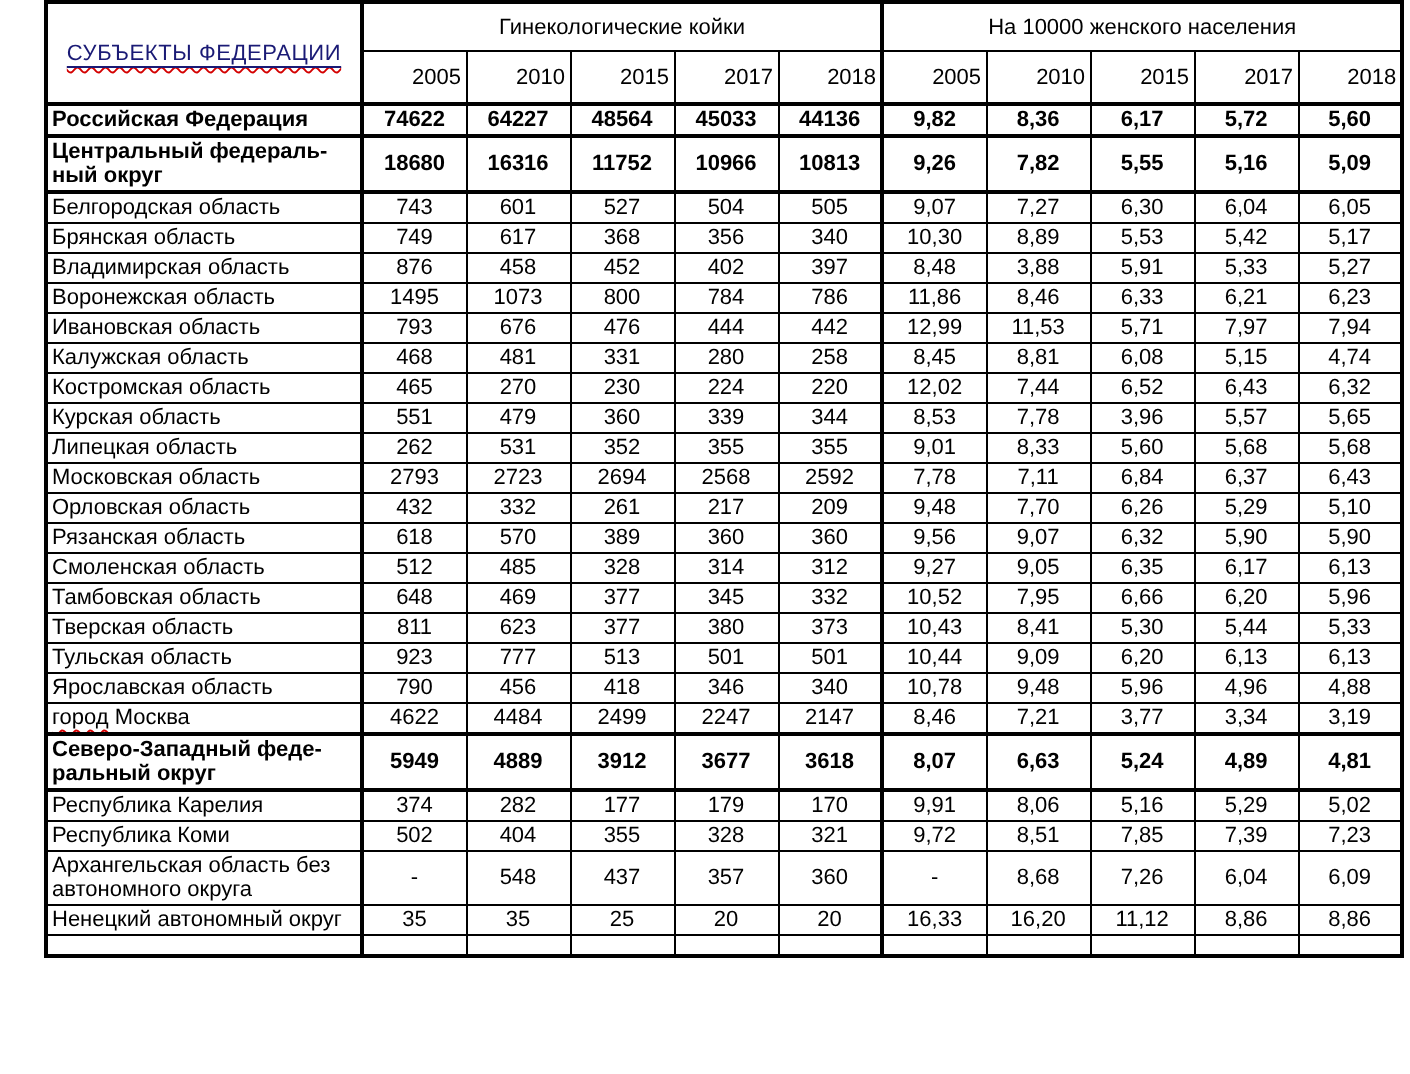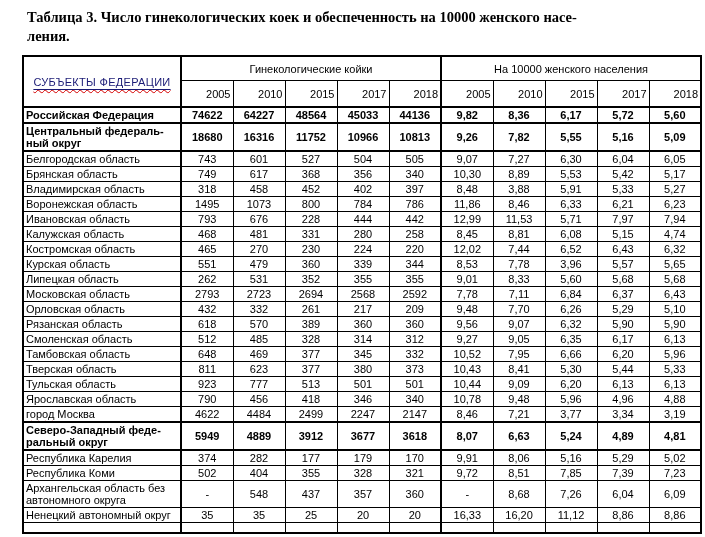--- a/index.html
+++ b/index.html
@@ -77,24 +77,20 @@
     text-decoration-thickness: 1px;
     text-underline-offset: 2px;
   }
   tr.stub-row { height: 10px; }
 </style>
 </head>
 <body>
 
 <div class="page">
 
-  <div class="doc-title">
-    <span>Таблица 3. Число гинекологических коек и обеспеченность на 10000 женского насе-</span><br>
-    <span>ления.</span>
-  </div>
 
   <table class="data-table">
     <colgroup>
       <col style="width:158px">
       <col style="width:52px">
         <col style="width:52px">
         <col style="width:52px">
         <col style="width:52px">
         <col style="width:52px">
       <col style="width:52px">
@@ -173,21 +169,21 @@
           <td class="num-cell">356</td>
           <td class="num-cell">340</td>
           <td class="num-cell thick-left">10,30</td>
           <td class="num-cell">8,89</td>
           <td class="num-cell">5,53</td>
           <td class="num-cell">5,42</td>
           <td class="num-cell">5,17</td>
         </tr>
         <tr>
           <td class="name-cell">Владимирская область</td>
-          <td class="num-cell thick-left">318</td>
+          <td class="num-cell thick-left">876</td>
           <td class="num-cell">458</td>
           <td class="num-cell">452</td>
           <td class="num-cell">402</td>
           <td class="num-cell">397</td>
           <td class="num-cell thick-left">8,48</td>
           <td class="num-cell">3,88</td>
           <td class="num-cell">5,91</td>
           <td class="num-cell">5,33</td>
           <td class="num-cell">5,27</td>
         </tr>
@@ -201,21 +197,21 @@
           <td class="num-cell thick-left">11,86</td>
           <td class="num-cell">8,46</td>
           <td class="num-cell">6,33</td>
           <td class="num-cell">6,21</td>
           <td class="num-cell">6,23</td>
         </tr>
         <tr>
           <td class="name-cell">Ивановская область</td>
           <td class="num-cell thick-left">793</td>
           <td class="num-cell">676</td>
-          <td class="num-cell">228</td>
+          <td class="num-cell">476</td>
           <td class="num-cell">444</td>
           <td class="num-cell">442</td>
           <td class="num-cell thick-left">12,99</td>
           <td class="num-cell">11,53</td>
           <td class="num-cell">5,71</td>
           <td class="num-cell">7,97</td>
           <td class="num-cell">7,94</td>
         </tr>
         <tr>
           <td class="name-cell">Калужская область</td>

